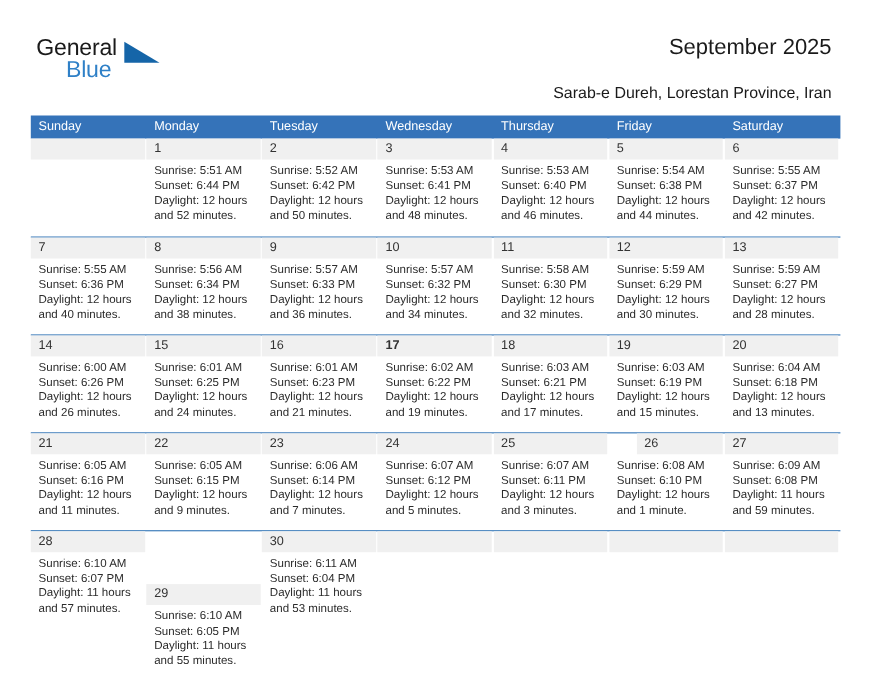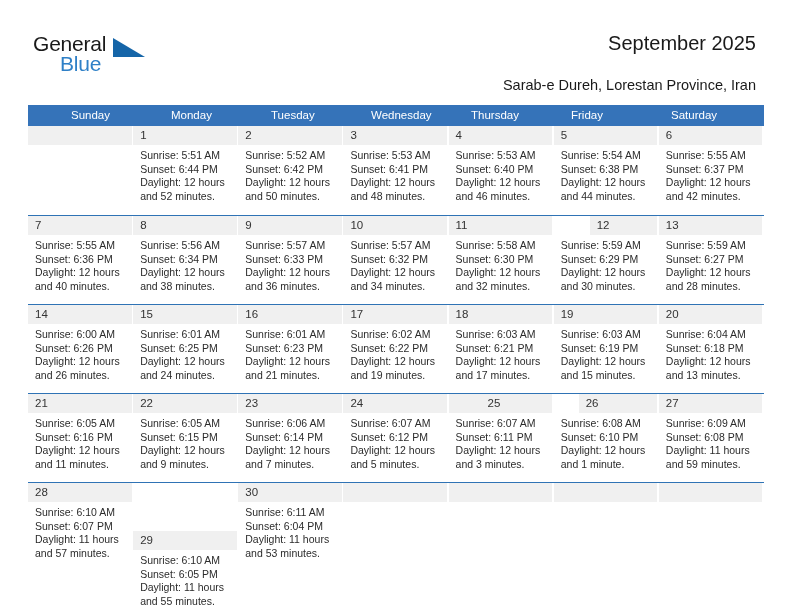--- a/index.html
+++ b/index.html
@@ -160,21 +160,21 @@
       <span class="logo-general">General</span>
       <span class="logo-tri" style="border-left-color: rgb(21, 101, 168);"></span>
       <span class="logo-blue" style="color: rgb(47, 128, 199);">Blue</span>
     </div>
 
     <div class="title">September 2025</div>
     <div class="subtitle">Sarab-e Dureh, Lorestan Province, Iran</div>
   </div>
 
   <div class="calendar">
-    <div class="weekdays" id="weekday-row" style="background: rgb(53, 115, 185); padding-left: 36px;">
+    <div class="weekdays" id="weekday-row" style="background: rgb(53, 115, 185);">
         <div class="weekday">Sunday</div>
         <div class="weekday">Monday</div>
         <div class="weekday">Tuesday</div>
         <div class="weekday">Wednesday</div>
         <div class="weekday">Thursday</div>
         <div class="weekday">Friday</div>
         <div class="weekday">Saturday</div>
       </div>
     <div id="weeks-container">
         <div class="week">
@@ -303,21 +303,21 @@
                 <span class="day-num">11</span>
               </div>
               <div class="day-info">
                 <span>Sunrise: 5:58 AM</span>
                 <span>Sunset: 6:30 PM</span>
                 <span>Daylight: 12 hours</span>
                 <span>and 32 minutes.</span>
               </div>
             </div>
             <div class="day">
-              <div class="day-num-band" style="background: rgb(240, 240, 240); margin-left: 36px;">
+              <div class="day-num-band" style="background: rgb(240, 240, 240);">
                 <span class="day-num">12</span>
               </div>
               <div class="day-info">
                 <span>Sunrise: 5:59 AM</span>
                 <span>Sunset: 6:29 PM</span>
                 <span>Daylight: 12 hours</span>
                 <span>and 30 minutes.</span>
               </div>
             </div>
             <div class="day">
@@ -362,21 +362,21 @@
                 <span class="day-num">16</span>
               </div>
               <div class="day-info">
                 <span>Sunrise: 6:01 AM</span>
                 <span>Sunset: 6:23 PM</span>
                 <span>Daylight: 12 hours</span>
                 <span>and 21 minutes.</span>
               </div>
             </div>
             <div class="day">
-              <div class="day-num-band" style="background: rgb(240, 240, 240);">
+              <div class="day-num-band" style="background: rgb(240, 240, 240); font-weight: bold;">
                 <span class="day-num">17</span>
               </div>
               <div class="day-info">
                 <span>Sunrise: 6:02 AM</span>
                 <span>Sunset: 6:22 PM</span>
                 <span>Daylight: 12 hours</span>
                 <span>and 19 minutes.</span>
               </div>
             </div>
             <div class="day">
@@ -454,21 +454,21 @@
                 <span class="day-num">24</span>
               </div>
               <div class="day-info">
                 <span>Sunrise: 6:07 AM</span>
                 <span>Sunset: 6:12 PM</span>
                 <span>Daylight: 12 hours</span>
                 <span>and 5 minutes.</span>
               </div>
             </div>
             <div class="day">
-              <div class="day-num-band" style="background: rgb(240, 240, 240); padding-left: 32px;">
+              <div class="day-num-band" style="background: rgb(240, 240, 240);">
                 <span class="day-num">25</span>
               </div>
               <div class="day-info">
                 <span>Sunrise: 6:07 AM</span>
                 <span>Sunset: 6:11 PM</span>
                 <span>Daylight: 12 hours</span>
                 <span>and 3 minutes.</span>
               </div>
             </div>
             <div class="day">

